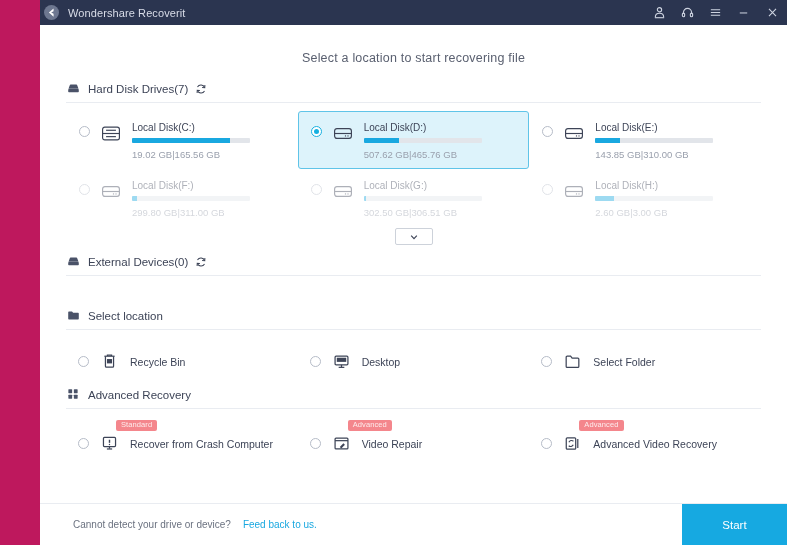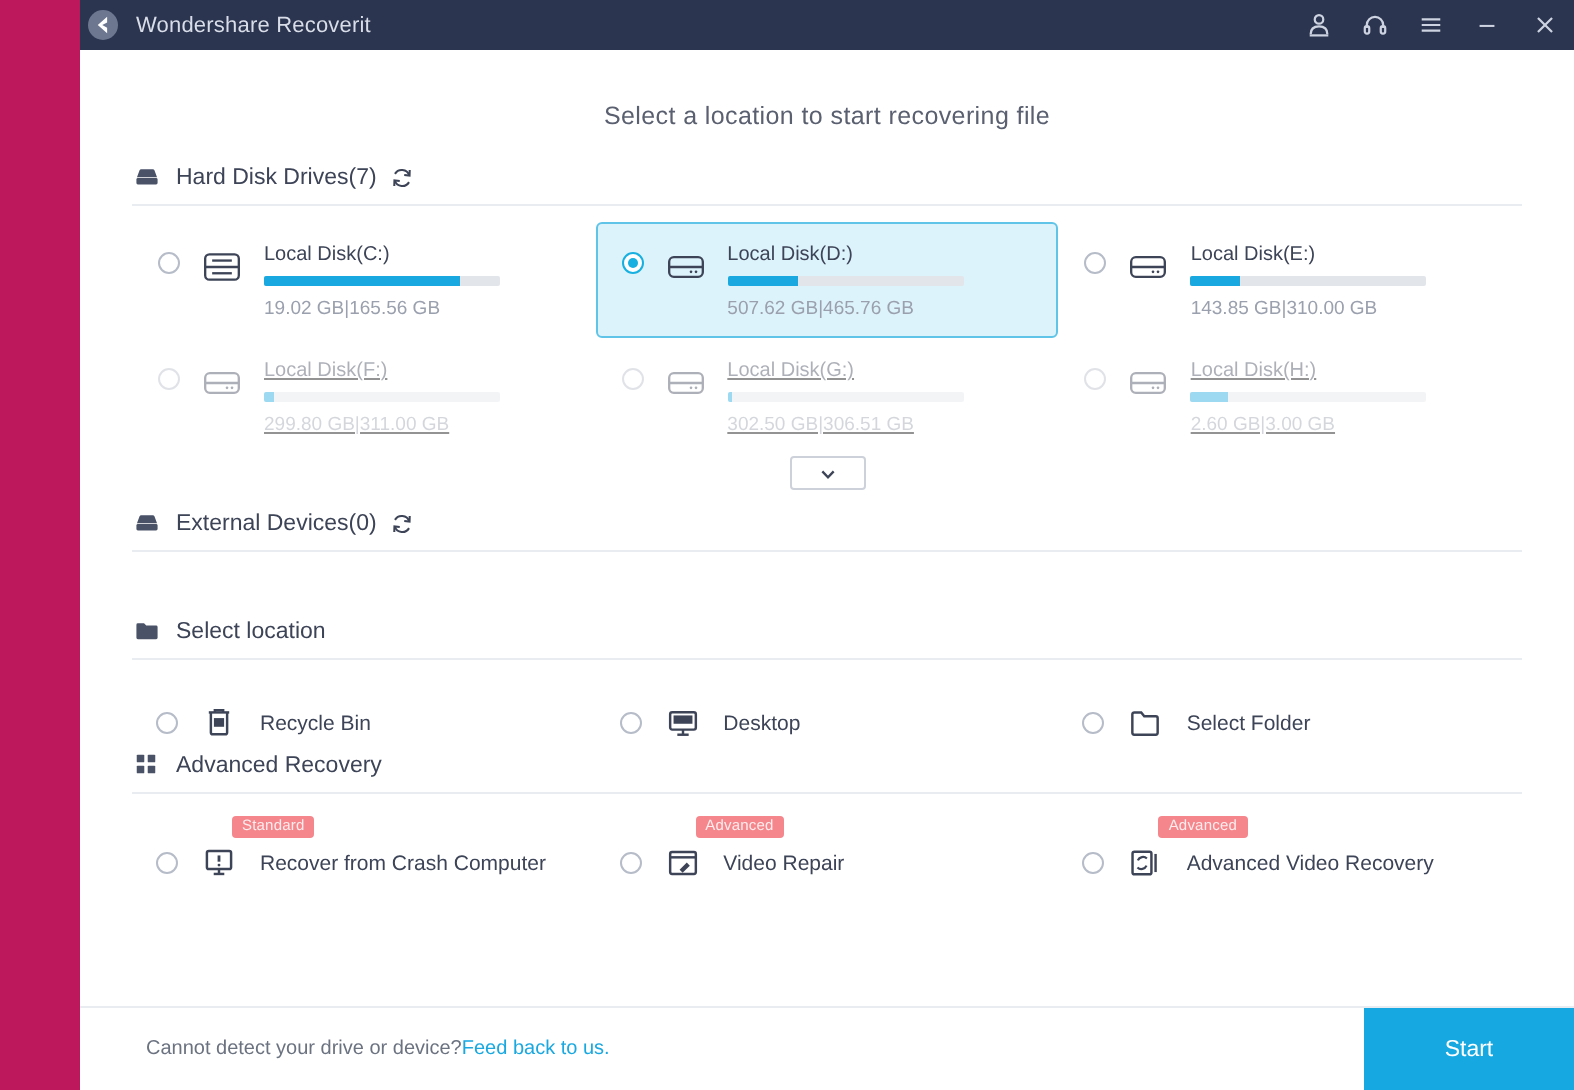--- a/index.html
+++ b/index.html
@@ -105,21 +105,21 @@
     padding: 9px 10px 8px 12px;
     border: 1px solid transparent;
     border-radius: 3px;
     cursor: pointer;
     height: 58px;
   }
   .drive-card.selected {
     background: #ddf3fb;
     border-color: #5fc4e8;
   }
-  .drive-card.faded { opacity: .42; text-decoration: underline; }
+  .drive-card.faded { opacity: .42; }
   .radio {
     width: 11px; height: 11px;
     border: 1px solid #b6bcc8;
     border-radius: 50%;
     background: #fff;
     flex: 0 0 11px;
     margin-top: 5px;
     position: relative;
   }
   .drive-card.selected .radio {
@@ -178,21 +178,21 @@
     color: #3d4457;
   }
 
   .ext-spacer { height: 30px; }
 
   
   .opt-grid {
     display: grid;
     grid-template-columns: repeat(3, 1fr);
     margin-top: 22px;
-    margin-bottom: 4px;
+    margin-bottom: 16px;
   }
   .opt-item {
     display: flex; align-items: center;
     gap: 11px;
     padding-left: 12px;
     cursor: pointer;
     position: relative;
   }
   .opt-icon {
     width: 19px; height: 19px;
@@ -575,17 +575,17 @@
           </svg>
         </span>
         <span class="opt-label">Advanced Video Recovery</span>
       </div>
     </div>
 
   </div>
 
   <div class="footer">
     <span class="footer-text">Cannot detect your drive or device?</span>
-    <a class="footer-link" style="margin-left:0">Feed back to us.</a>
+    <a class="footer-link" style="margin-left:12px">Feed back to us.</a>
     <button class="start-btn">Start</button>
   </div>
 
 </div>
 
 </body></html>

